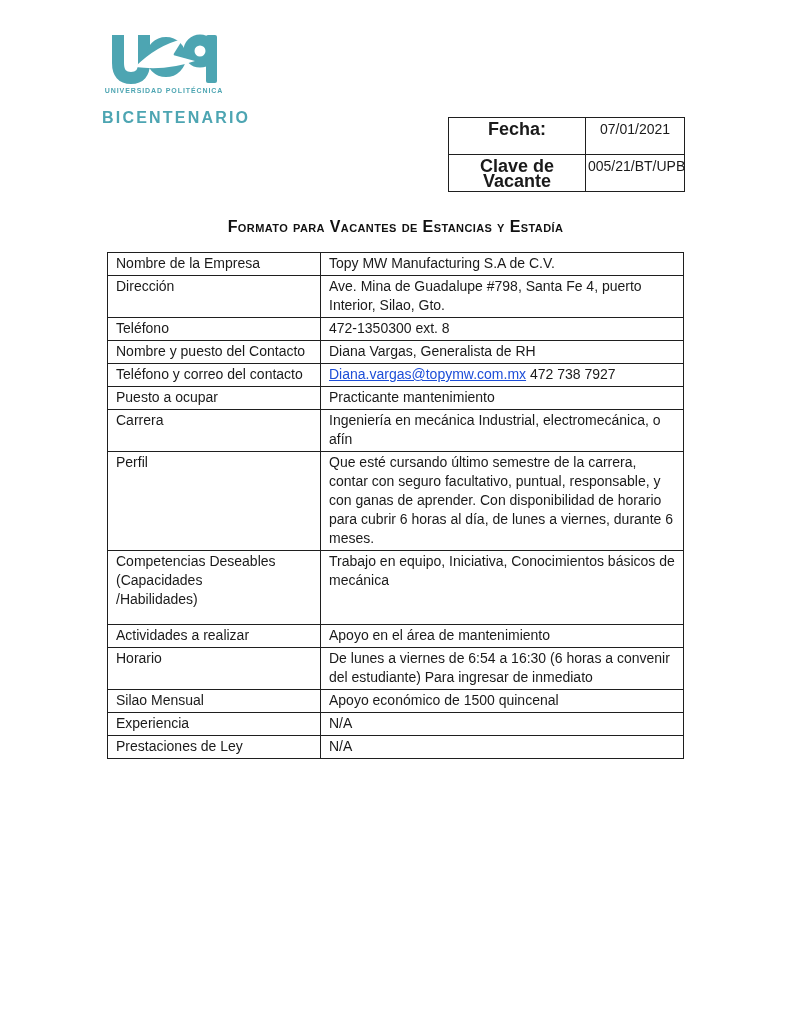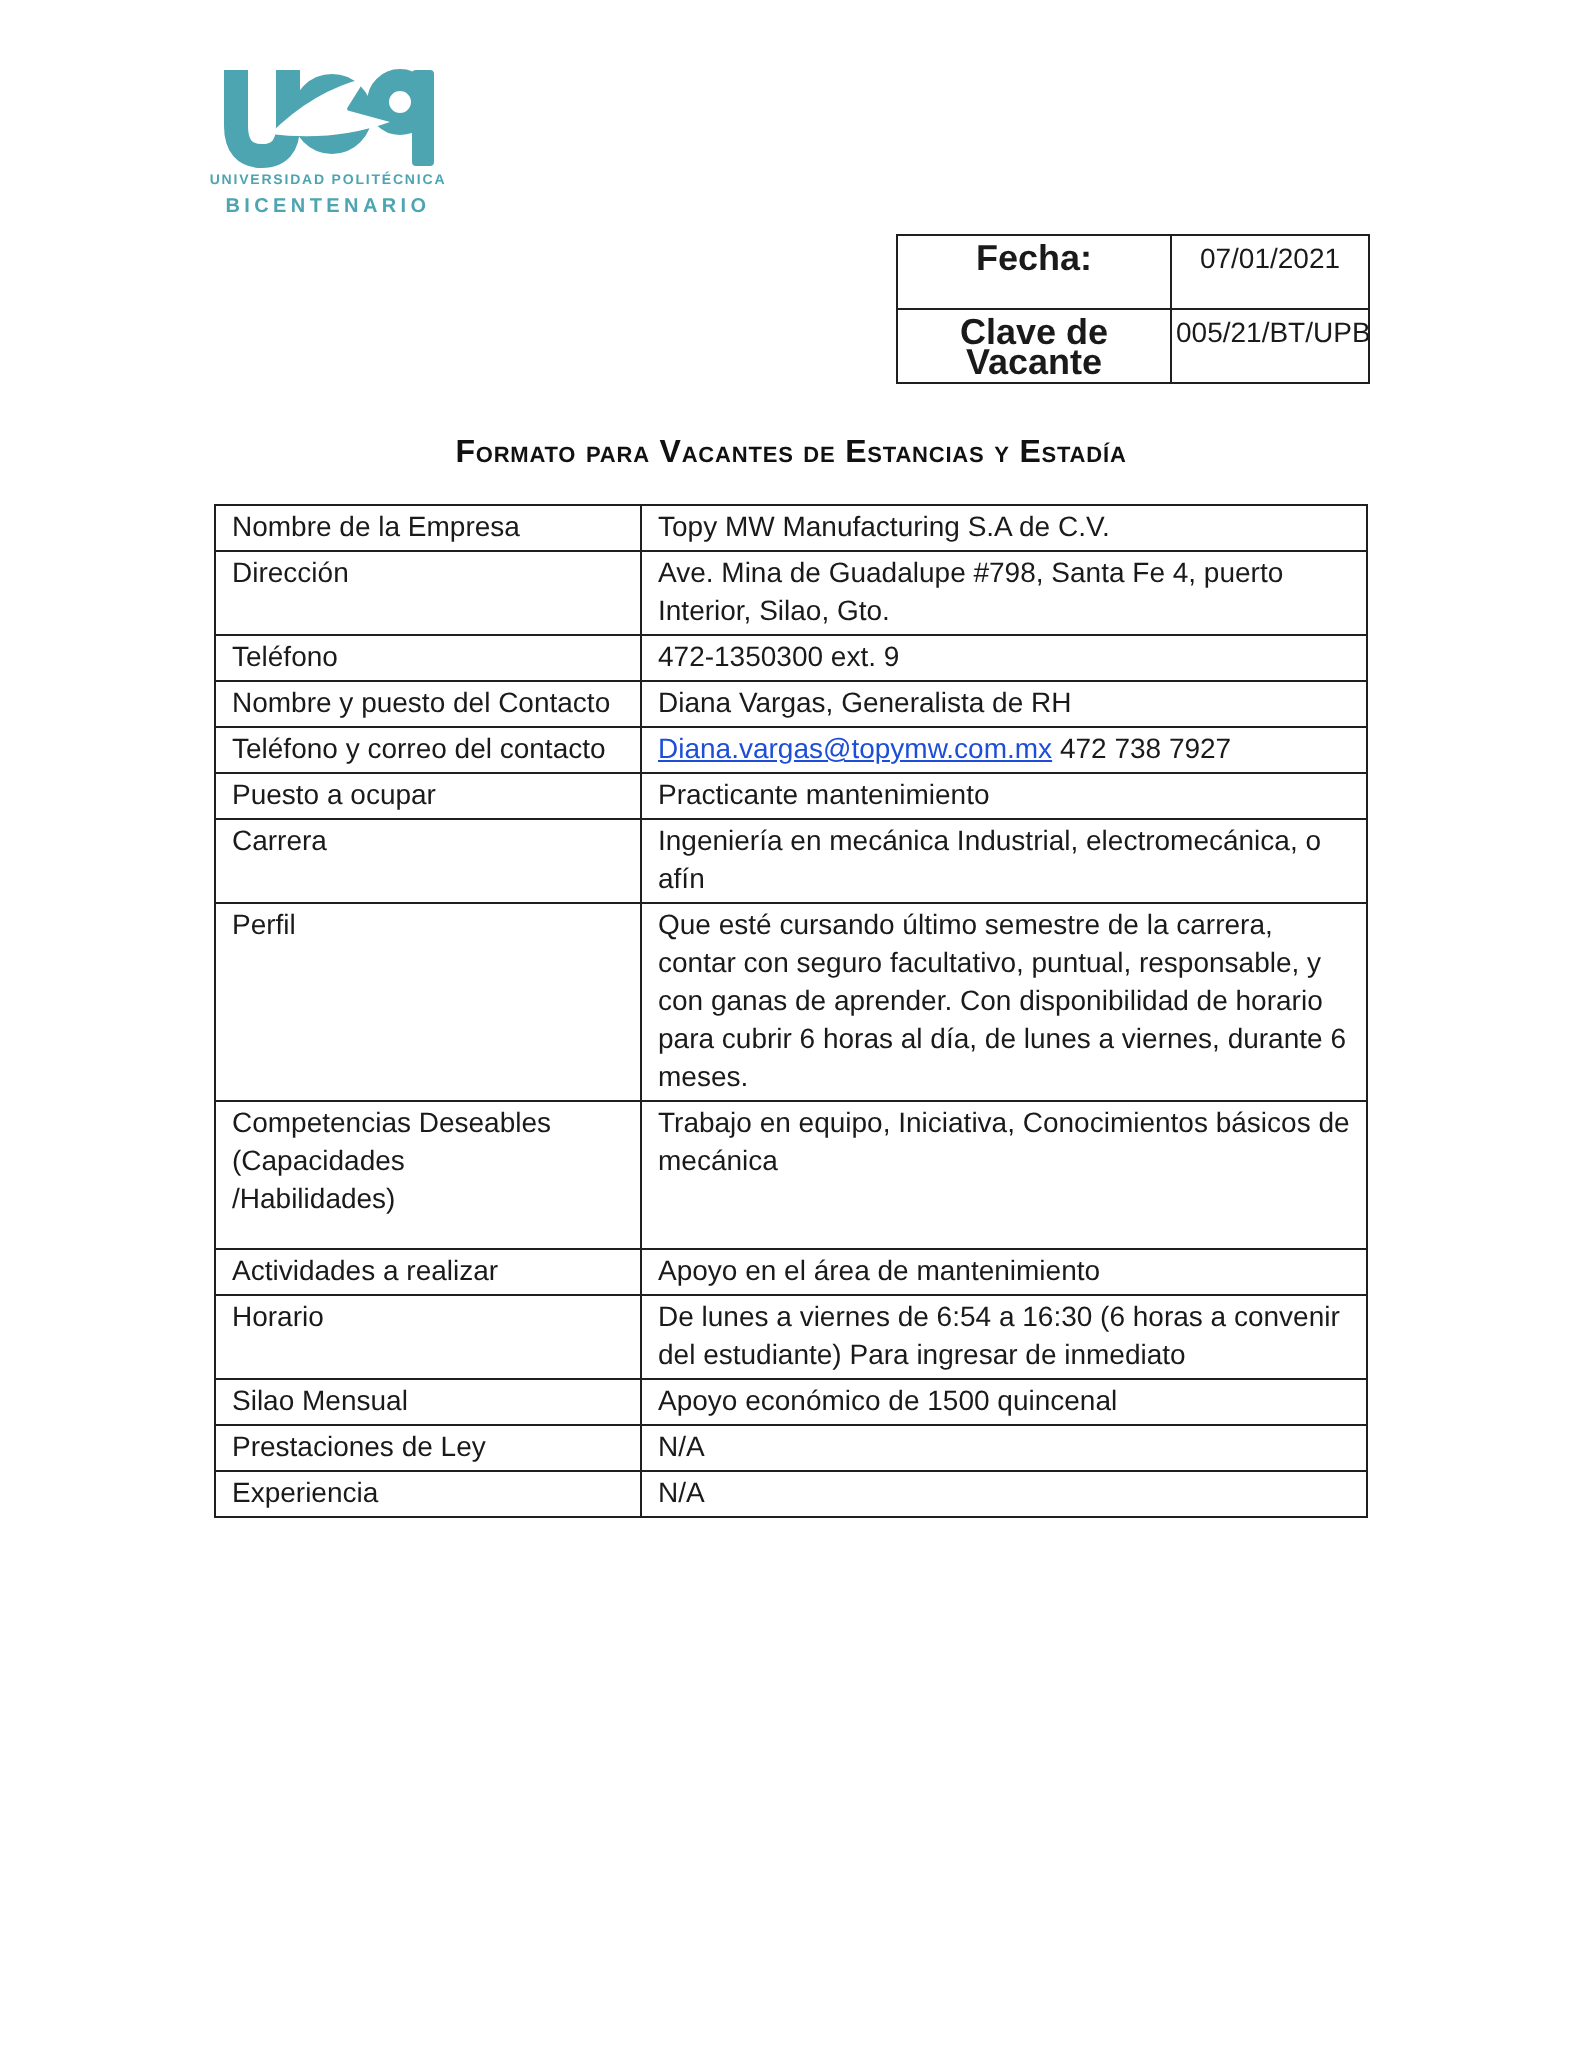--- a/index.html
+++ b/index.html
@@ -25,24 +25,24 @@
   }
   .logo svg { display: block; margin: 0 auto; }
   .logo-line1 {
     font-size: 7px;
     font-weight: bold;
     letter-spacing: 0.9px;
     margin-top: 2px;
     white-space: nowrap;
   }
   .logo-line2 {
-    font-size: 10px;
+    font-size: 16px;
     font-weight: bold;
     letter-spacing: 2.2px;
-    margin-top: 4px;
+    margin-top: 15px;
     white-space: nowrap;
   }
 
   
   .header-table {
     position: absolute;
     left: 448px;
     top: 117px;
     width: 237px;
     border-collapse: collapse;
@@ -142,21 +142,21 @@
         <tr>
           <td class="lbl">Nombre de la Empresa</td>
           <td class="val">Topy MW Manufacturing S.A de C.V.</td>
         </tr>
         <tr>
           <td class="lbl">Dirección</td>
           <td class="val">Ave. Mina de Guadalupe #798, Santa Fe 4, puerto Interior, Silao, Gto.</td>
         </tr>
         <tr>
           <td class="lbl">Teléfono</td>
-          <td class="val">472-1350300 ext. 9</td>
+          <td class="val">472-1350300 ext. 8</td>
         </tr>
         <tr>
           <td class="lbl">Nombre y puesto del Contacto</td>
           <td class="val">Diana Vargas, Generalista de RH</td>
         </tr>
         <tr>
           <td class="lbl">Teléfono y correo del contacto</td>
           <td class="val"><a class="email-link">Diana.vargas@topymw.com.mx</a> 472 738 7927</td>
         </tr>
         <tr>
@@ -183,23 +183,23 @@
         </tr>
         <tr>
           <td class="lbl">Horario</td>
           <td class="val">De lunes a viernes de 6:54 a 16:30 (6 horas a convenir del estudiante) Para ingresar de inmediato</td>
         </tr>
         <tr>
           <td class="lbl">Silao Mensual</td>
           <td class="val">Apoyo económico de 1500 quincenal</td>
         </tr>
         <tr>
+          <td class="lbl">Experiencia</td>
+          <td class="val">N/A</td>
+        </tr>
+        <tr>
           <td class="lbl">Prestaciones de Ley</td>
           <td class="val">N/A</td>
         </tr>
-        <tr>
-          <td class="lbl">Experiencia</td>
-          <td class="val">N/A</td>
-        </tr>
       </tbody>
   </table>
 
 </div>
 
 </body></html>

